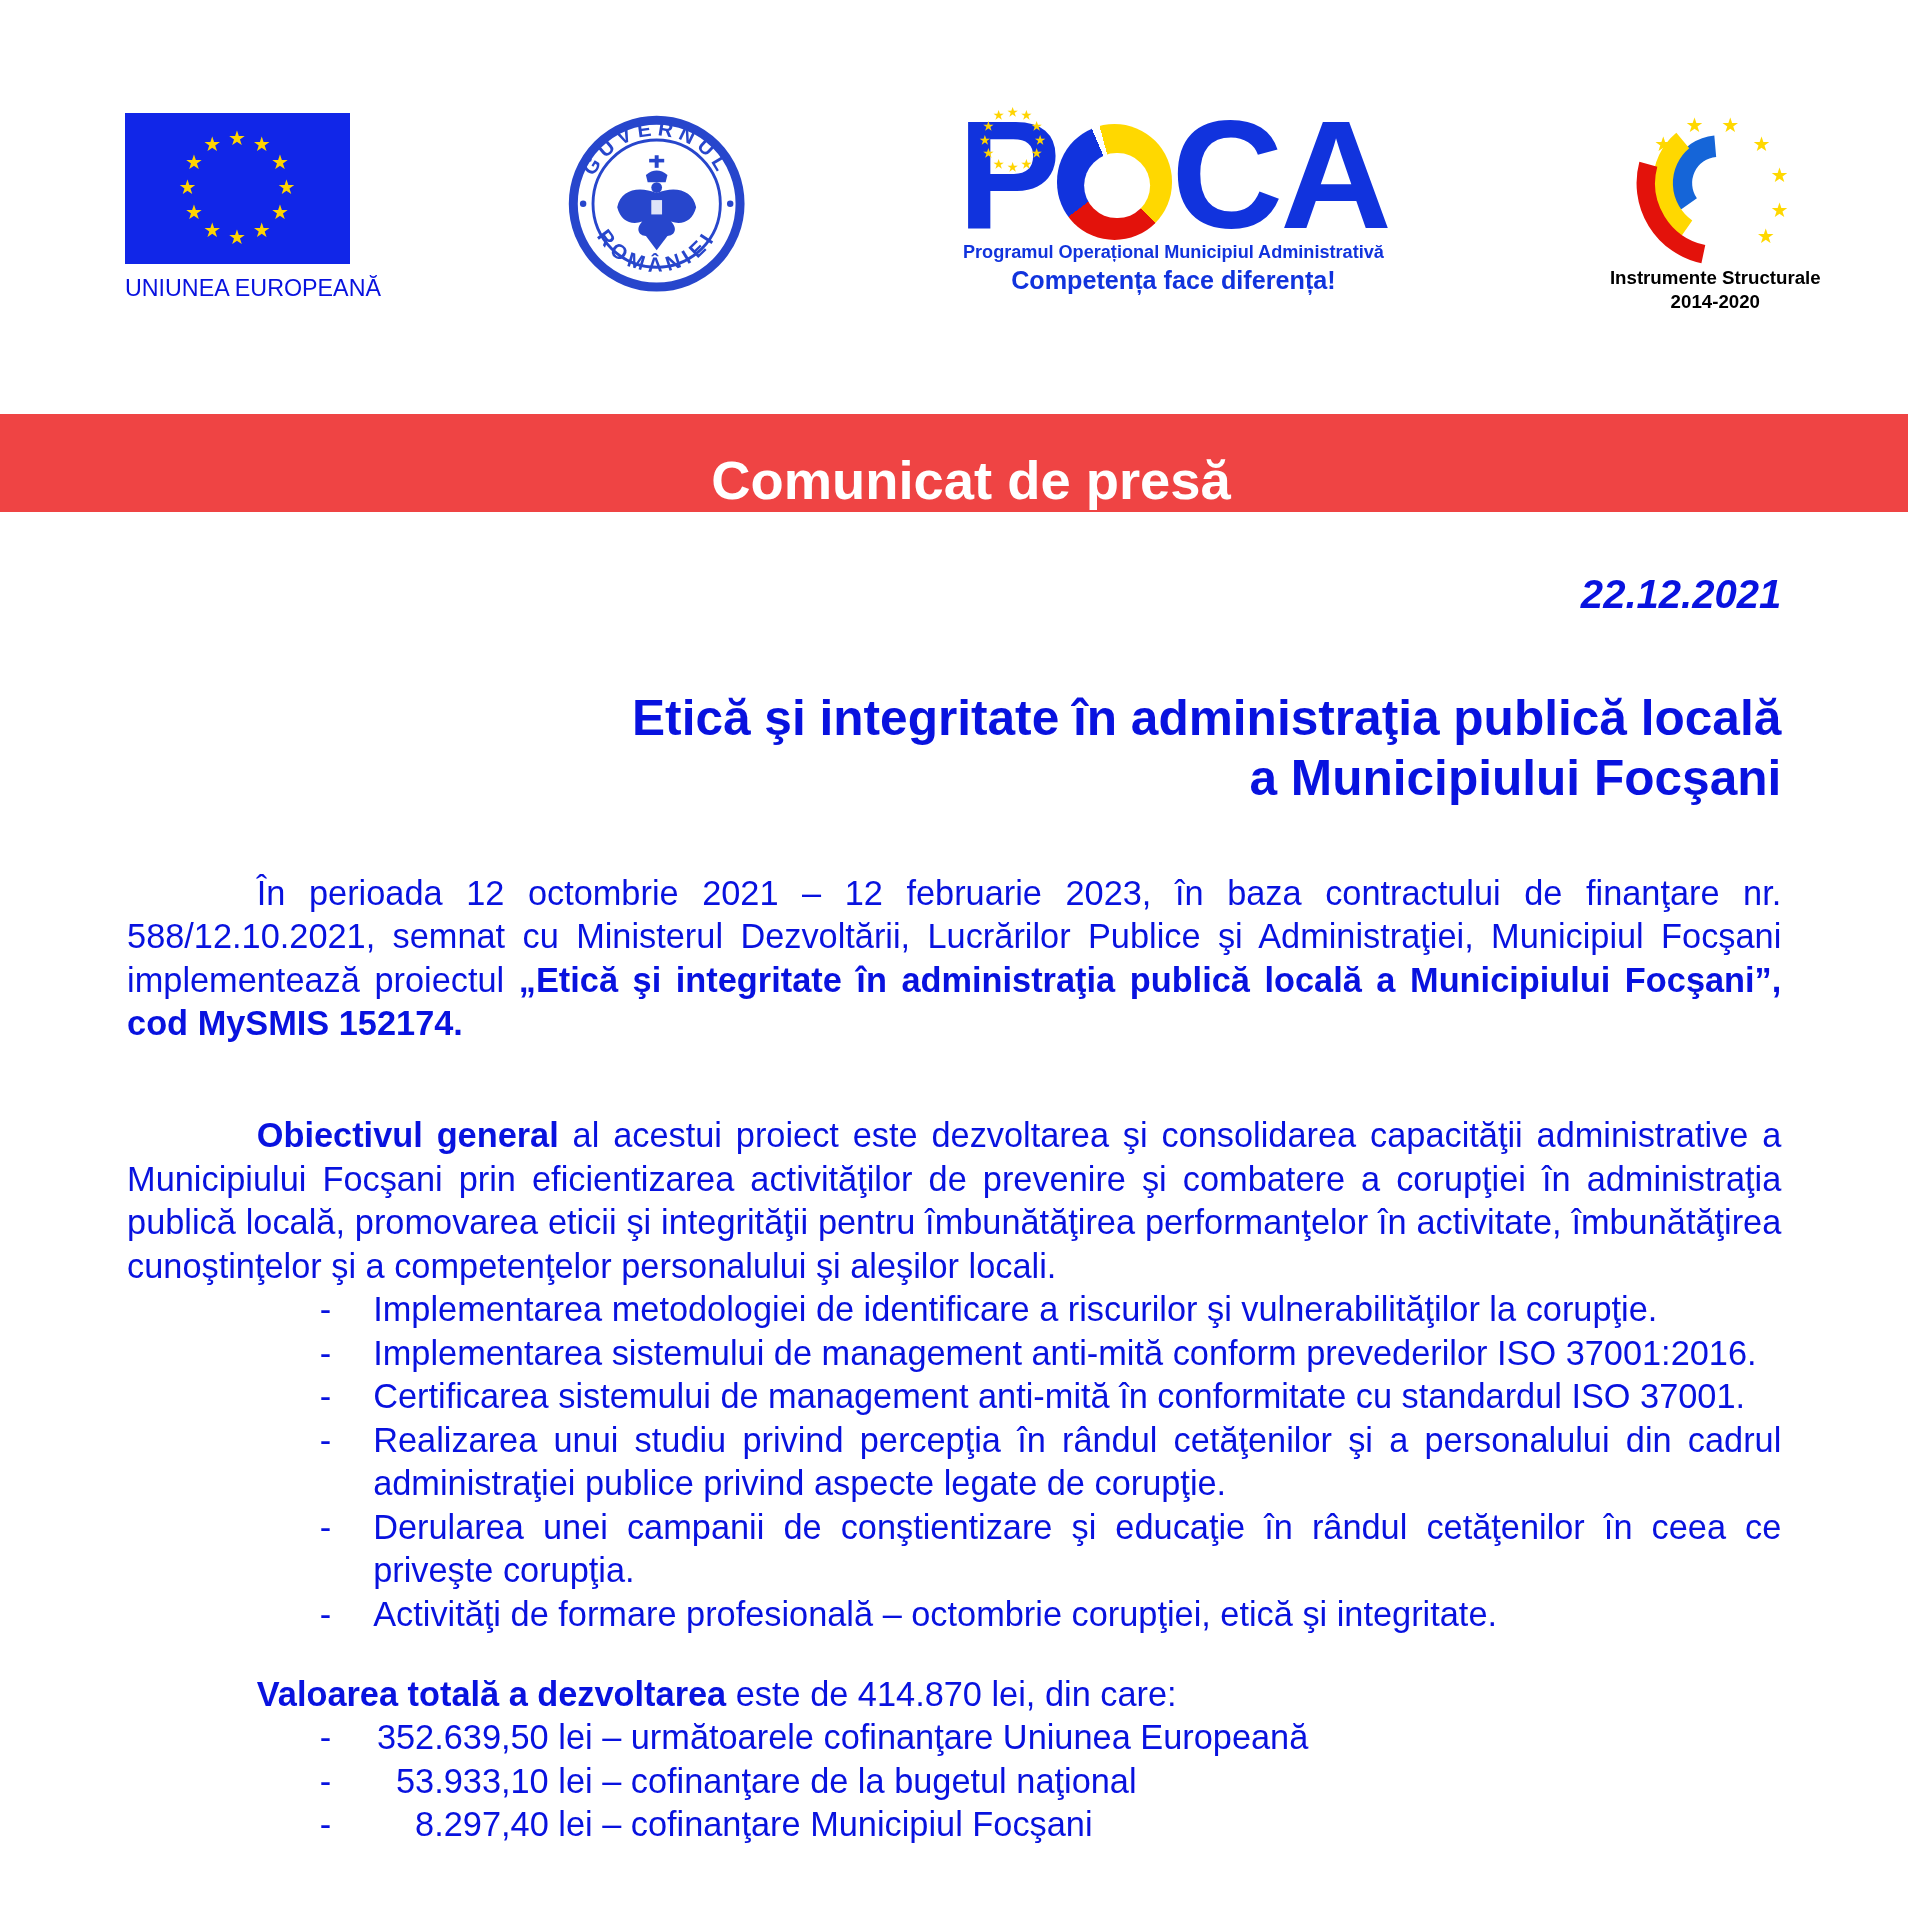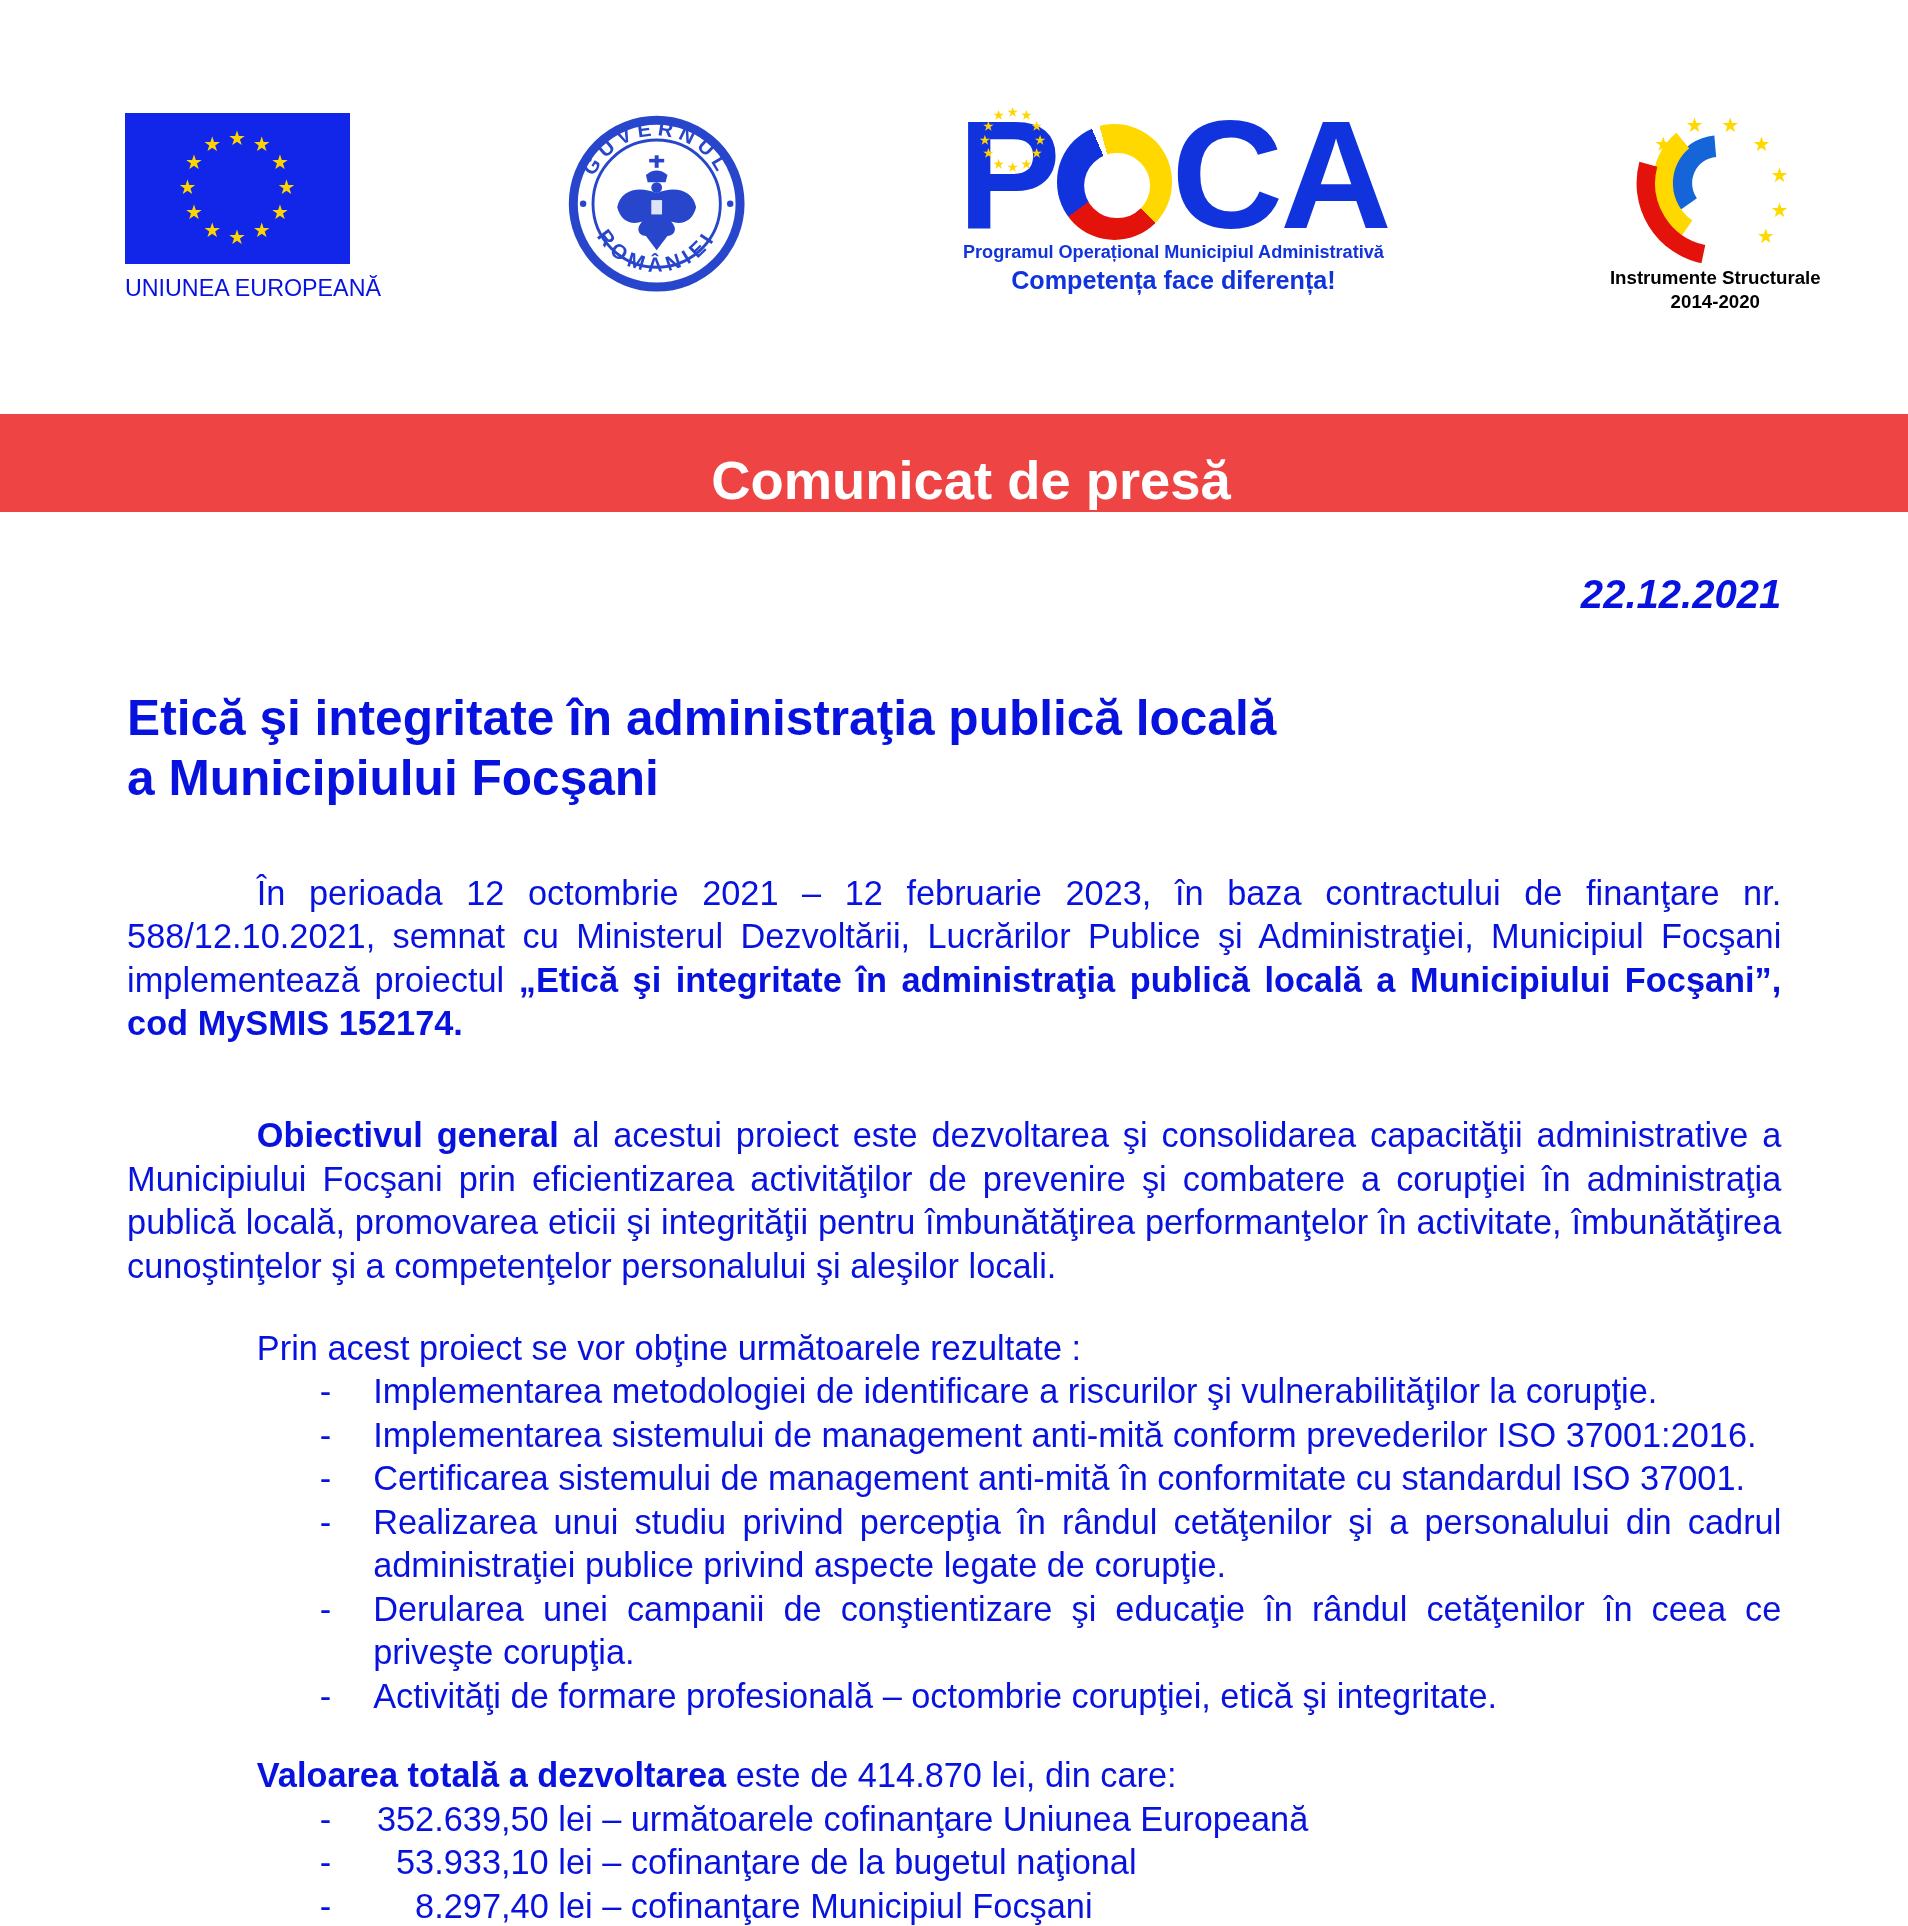--- a/index.html
+++ b/index.html
@@ -32,21 +32,21 @@
   .is-line{font-size:0.98vw;font-weight:bold;line-height:1.3;}
 
   
   .banner{position:absolute;left:0;top:21.7vw;width:100vw;height:5.12vw;background:#ef4444;
           display:flex;align-items:flex-end;justify-content:center;padding-left:17px;}
   .banner-text{color:#ffffff;font-weight:bold;font-size:2.85vw;}
 
   
   .content{position:absolute;left:6.66vw;top:29.9vw;width:86.7vw;font-size:1.8vw;line-height:2.28vw;}
   .date{text-align:right;font-weight:bold;font-size:2.1vw;line-height:2.6vw;font-style:italic;}
-  .doc-title{margin-top:3.55vw;text-align:left;font-weight:bold;font-size:2.6vw;line-height:3.17vw;}
+  .doc-title{margin-top:3.55vw;text-align:right;font-weight:bold;font-size:2.6vw;line-height:3.17vw;}
   .para{margin-top:3.3vw;text-align:justify;text-indent:6.8vw;}
   .para.p2{margin-top:3.6vw;}
   .results-intro{margin-top:2vw;text-indent:6.8vw;}
   .li{position:relative;padding-left:12.9vw;text-align:justify;}
   .dash{position:absolute;left:10.1vw;top:0;}
   .budget-intro{margin-top:1.9vw;text-indent:6.8vw;}
   .amt{display:inline-block;width:9.2vw;text-align:right;}
   .bld{font-weight:bold;}
 </style>
 </head>
@@ -151,21 +151,20 @@
 
     <div class="doc-title">
       <div>Etică şi integritate în administraţia publică locală</div>
       <div>a Municipiului Focşani</div>
     </div>
 
     <div class="para"><span>În perioada 12 octombrie 2021 – 12 februarie 2023, în baza contractului de finanţare nr. 588/12.10.2021, semnat cu Ministerul Dezvoltării, Lucrărilor Publice şi Administraţiei, Municipiul Focşani implementează proiectul </span><span class="bld">„Etică şi integritate în administraţia publică locală a Municipiului Focşani”, cod MySMIS 152174.</span></div>
 
     <div class="para p2"><span class="bld">Obiectivul general</span><span> al acestui proiect este dezvoltarea şi consolidarea capacităţii administrative a Municipiului Focşani prin eficientizarea activităţilor de prevenire şi combatere a corupţiei în administraţia publică locală, promovarea eticii şi integrităţii pentru îmbunătăţirea performanţelor în activitate, îmbunătăţirea cunoştinţelor şi a competenţelor personalului şi aleşilor locali.</span></div>
 
-    <div class="results-intro">Prin acest proiect se vor obţine următoarele rezultate :</div>
 
     <div>
       <div class="li"><span class="dash">-</span><span>Implementarea metodologiei de identificare a riscurilor şi vulnerabilităţilor la corupţie.</span></div>
       <div class="li"><span class="dash">-</span><span>Implementarea sistemului de management anti-mită conform prevederilor ISO 37001:2016.</span></div>
       <div class="li"><span class="dash">-</span><span>Certificarea sistemului de management anti-mită în conformitate cu standardul ISO 37001.</span></div>
       <div class="li"><span class="dash">-</span><span>Realizarea unui studiu privind percepţia în rândul cetăţenilor şi a personalului din cadrul administraţiei publice privind aspecte legate de corupţie.</span></div>
       <div class="li"><span class="dash">-</span><span>Derularea unei campanii de conştientizare şi educaţie în rândul cetăţenilor în ceea ce priveşte corupţia.</span></div>
       <div class="li"><span class="dash">-</span><span>Activităţi de formare profesională – octombrie corupţiei, etică şi integritate.</span></div>
     </div>
 

